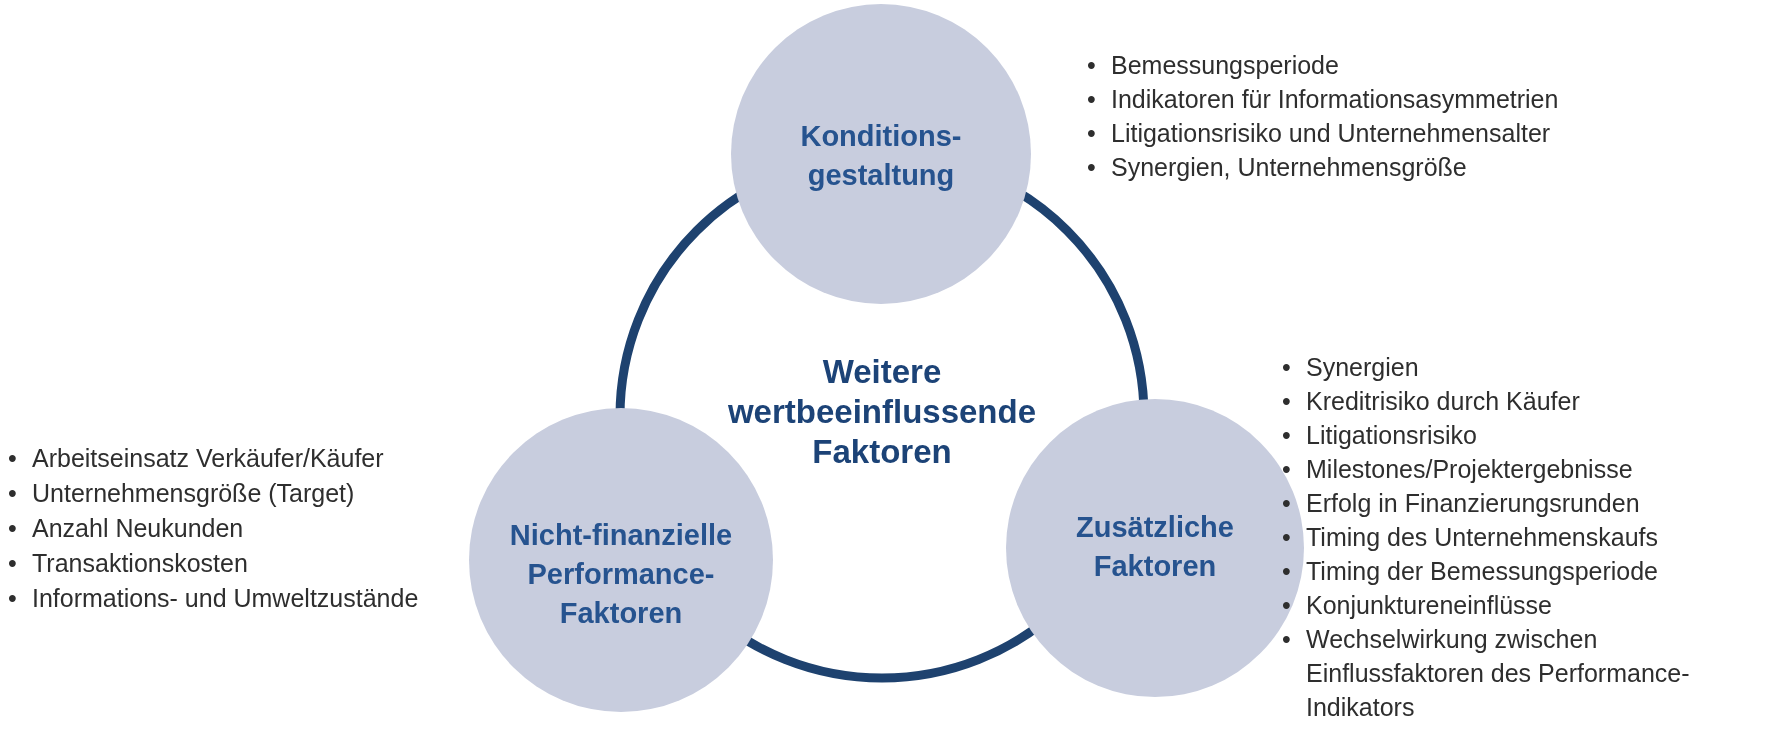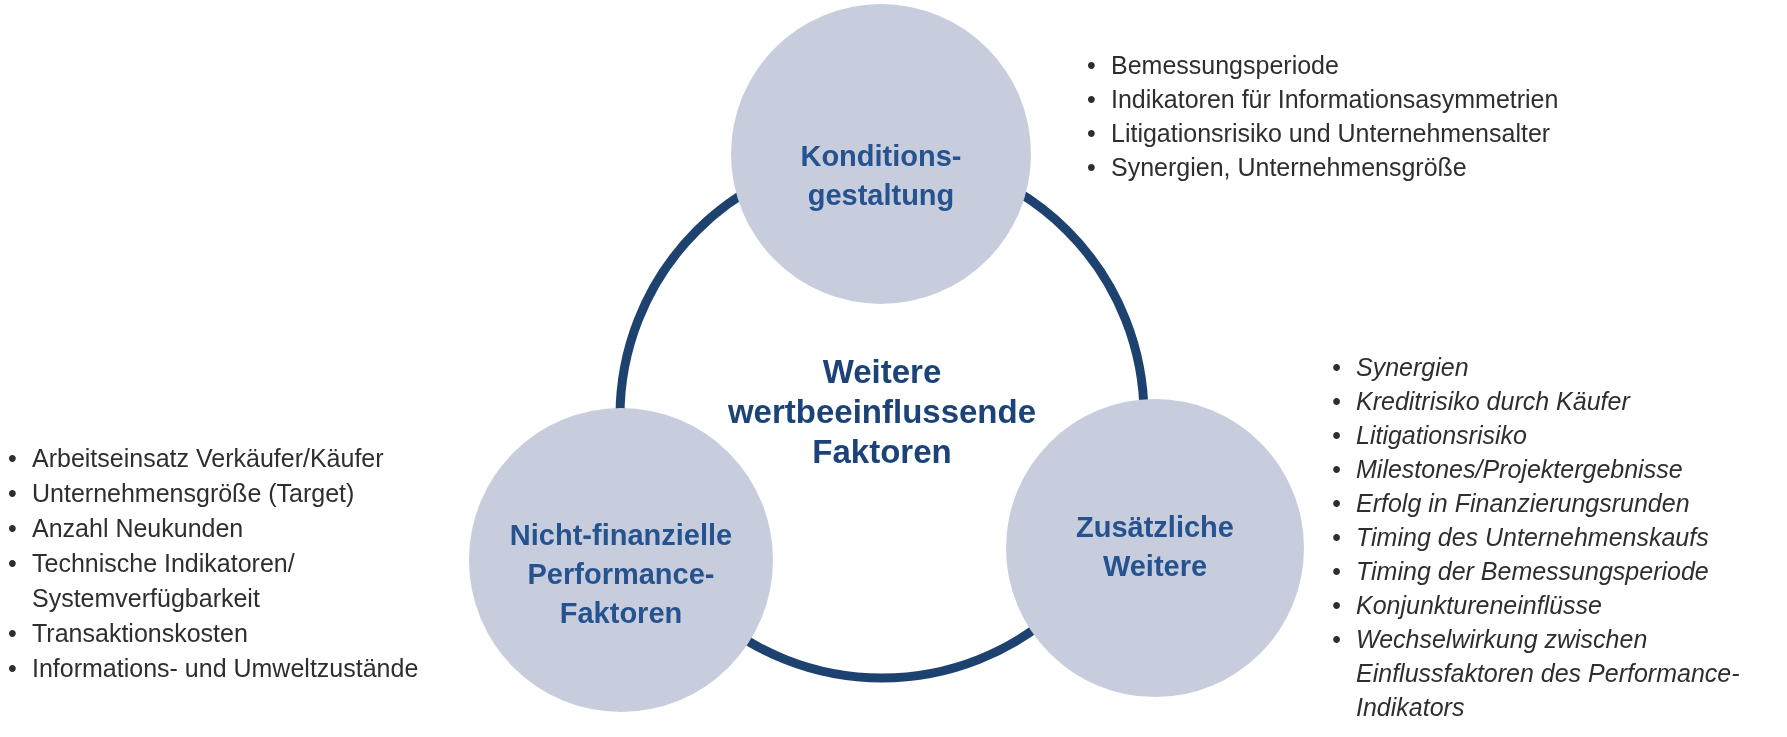--- a/index.html
+++ b/index.html
@@ -44,35 +44,35 @@
   }
   .node-label {
     position: absolute;
     text-align: center;
     font-weight: bold;
     font-size: 29px;
     line-height: 39px;
     color: var(--node-label-text, #26538f);
     white-space: pre-line;
   }
-  .node-label.pos-top   { left: 731px;  top: 117px; width: 300px; margin-top: 20px; }
+  .node-label.pos-top   { left: 731px;  top: 117px; width: 300px; }
   .node-label.pos-left  { left: 471px;  top: 516px; width: 300px; }
   .node-label.pos-right { left: 1005px; top: 508px; width: 300px; }
   .list {
     position: absolute;
     margin: 0;
     padding: 0;
     list-style: none;
     font-size: 25px;
     line-height: 34px;
     color: var(--list-text, #2e2e2e);
   }
   .list-top-right { left: 1087px; top: 48px;  width: 640px; }
   .list-left      { left: 8px;    top: 441px; width: 450px; line-height: 35px; }
-  .list-right     { left: 1332px; top: 350px; width: 434px; font-style: italic; }
+  .list-right     { left: 1282px; top: 350px; width: 434px; }
   .list-item {
     position: relative;
     padding-left: 24px;
     white-space: pre-line;
   }
   .list-item::before {
     content: "\2022";
     position: absolute;
     left: 0;
     top: 0;
@@ -95,35 +95,33 @@
 Faktoren</div>
 
   <div class="node-label pos-top">Konditions-
 gestaltung</div>
 
   <div class="node-label pos-left">Nicht-finanzielle
 Performance-
 Faktoren</div>
 
   <div class="node-label pos-right">Zusätzliche
-Weitere</div>
+Faktoren</div>
 
   <ul class="list list-top-right">
       <li class="list-item">Bemessungsperiode</li>
       <li class="list-item">Indikatoren für Informationsasymmetrien</li>
       <li class="list-item">Litigationsrisiko und Unternehmensalter</li>
       <li class="list-item">Synergien, Unternehmensgröße</li>
     </ul>
 
   <ul class="list list-left">
       <li class="list-item">Arbeitseinsatz Verkäufer/Käufer</li>
       <li class="list-item">Unternehmensgröße (Target)</li>
       <li class="list-item">Anzahl Neukunden</li>
-      <li class="list-item">Technische Indikatoren/
-Systemverfügbarkeit</li>
       <li class="list-item">Transaktionskosten</li>
       <li class="list-item">Informations- und Umweltzustände</li>
     </ul>
 
   <ul class="list list-right">
       <li class="list-item">Synergien</li>
       <li class="list-item">Kreditrisiko durch Käufer</li>
       <li class="list-item">Litigationsrisiko</li>
       <li class="list-item">Milestones/Projektergebnisse</li>
       <li class="list-item">Erfolg in Finanzierungsrunden</li>

